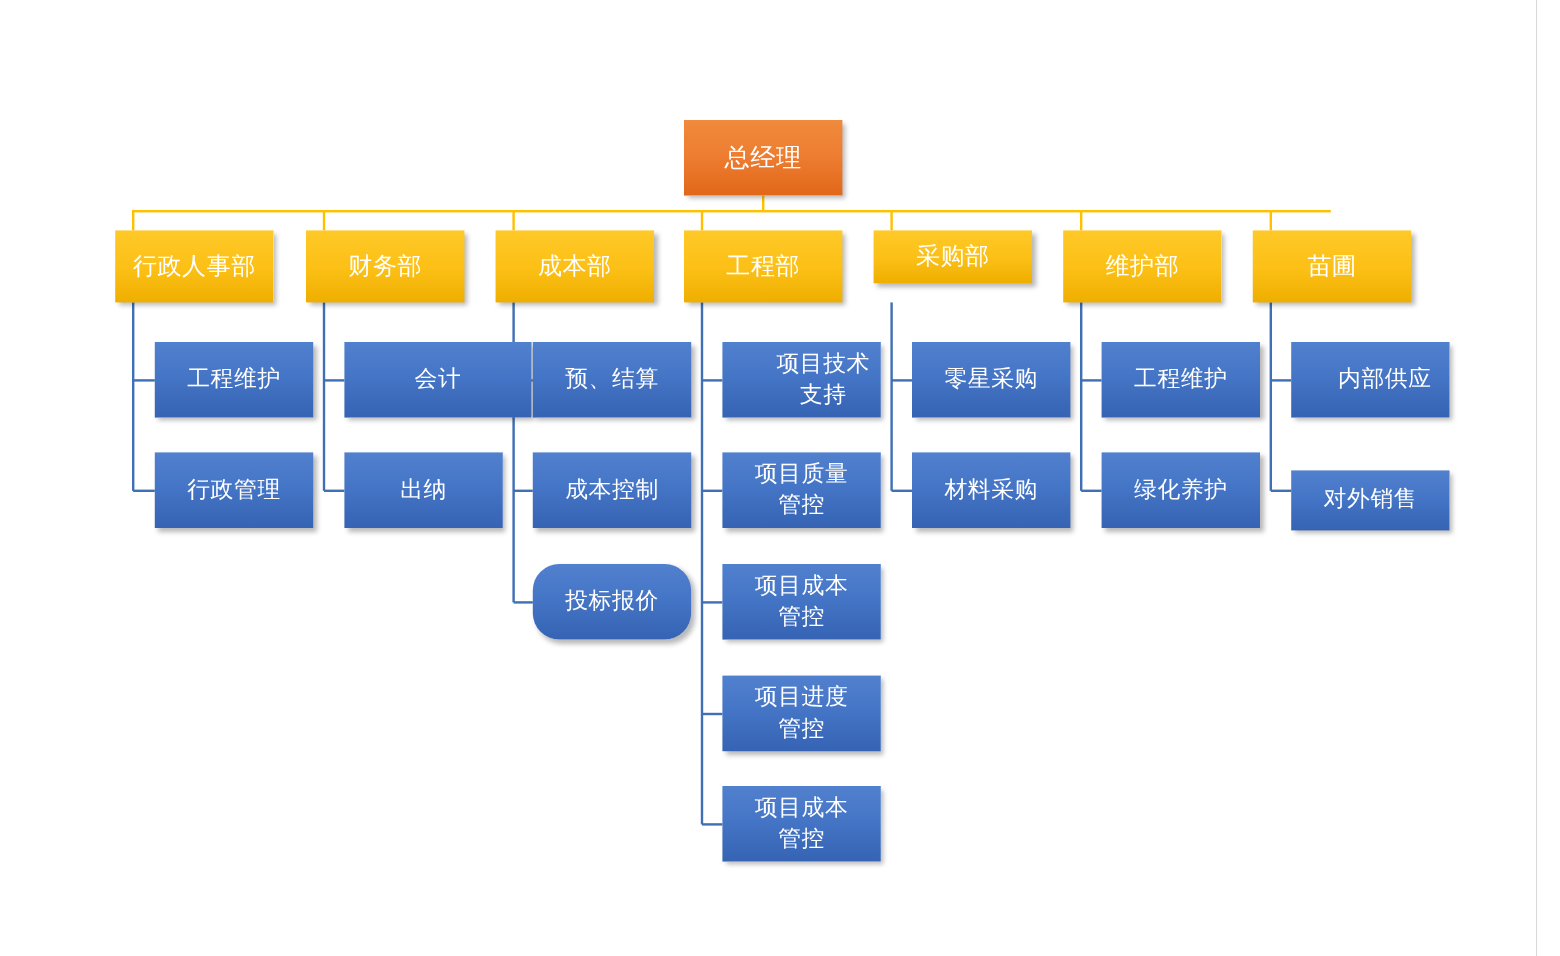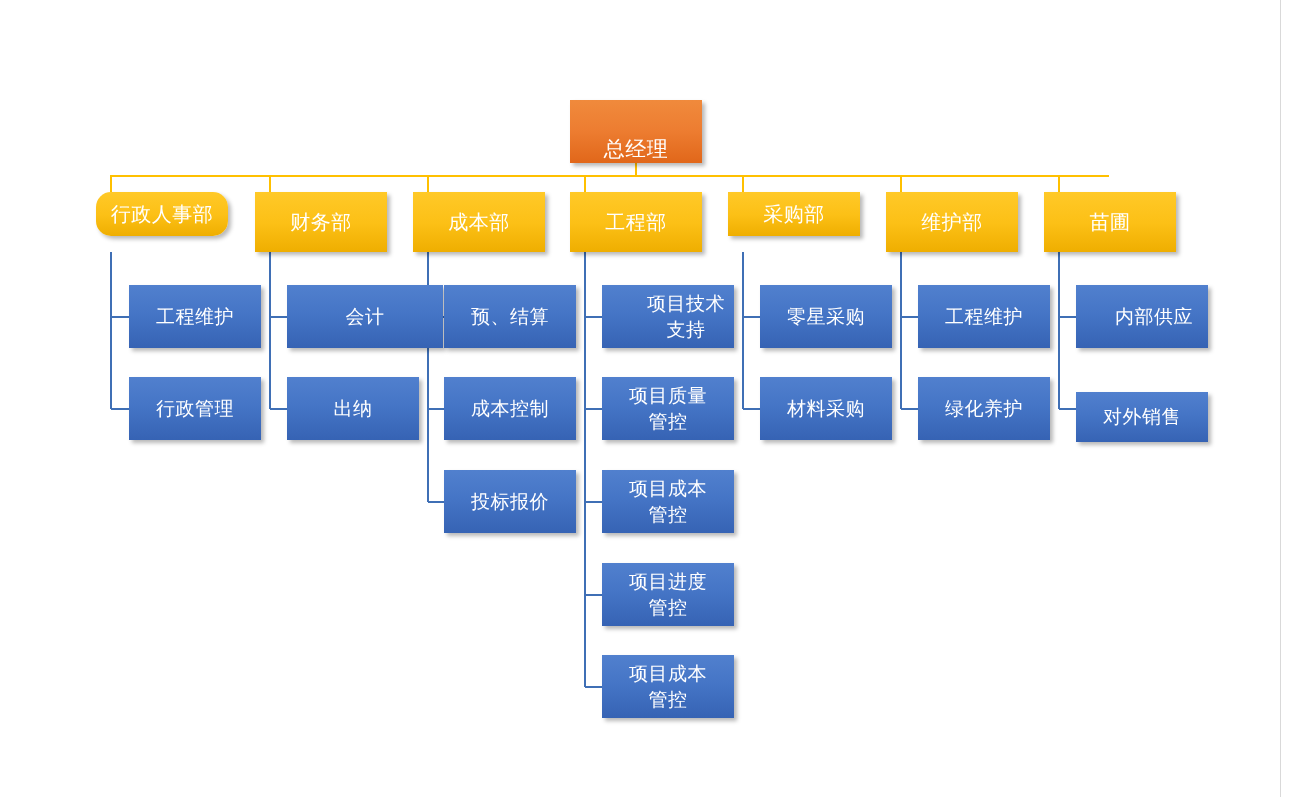--- a/index.html
+++ b/index.html
@@ -51,21 +51,20 @@
   .node .label {
     display: block;
     width: 100%;
     padding: 0 4px;
     white-space: pre-line;
   }
 
   .node.root {
     background: linear-gradient(180deg, #F08A3C 0%, #ED7D31 48%, #E1671A 100%);
     font-size: 21px;
-    align-items: flex-end;
   }
   .node.dept {
     background: linear-gradient(180deg, #FFC928 0%, #FCC016 52%, #EFAE00 100%);
     font-size: 20px;
   }
   .node.unit {
     background: linear-gradient(180deg, #5180CE 0%, #4575C6 45%, #3663B4 100%);
     font-size: 19px;
   }
 
@@ -116,21 +115,21 @@
       <div class="conn orange" style="left: 1058px; top: 175px; width: 2px; height: 17px;"></div>
       <div class="conn blue" style="left: 1058px; top: 252px; width: 2px; height: 156.5px;"></div>
       <div class="conn blue" style="left: 1059px; top: 315.5px; width: 17px; height: 2px;"></div>
       <div class="conn blue" style="left: 1059px; top: 407.5px; width: 17px; height: 2px;"></div>
     </div>
 
   <div id="nodes">
       <div class="node root" style="left: 570px; top: 100px; width: 132px; height: 63px;">
         <span class="label">总经理</span>
       </div>
-      <div class="node dept" style="left: 96px; top: 192px; width: 132px; height: 44px; border-radius: 15px;">
+      <div class="node dept" style="left: 96px; top: 192px; width: 132px; height: 60px;">
         <span class="label">行政人事部</span>
       </div>
       <div class="node unit" style="left: 129px; top: 285px; width: 132px; height: 63px;">
         <span class="label">工程维护</span>
       </div>
       <div class="node unit" style="left: 129px; top: 377px; width: 132px; height: 63px;">
         <span class="label">行政管理</span>
       </div>
       <div class="node dept" style="left: 255px; top: 192px; width: 132px; height: 60px;">
         <span class="label">财务部</span>
@@ -143,21 +142,21 @@
       </div>
       <div class="node dept" style="left: 413px; top: 192px; width: 132px; height: 60px;">
         <span class="label">成本部</span>
       </div>
       <div class="node unit" style="left: 444px; top: 285px; width: 132px; height: 63px;">
         <span class="label">预、结算</span>
       </div>
       <div class="node unit" style="left: 444px; top: 377px; width: 132px; height: 63px;">
         <span class="label">成本控制</span>
       </div>
-      <div class="node unit" style="left: 444px; top: 470px; width: 132px; height: 63px;">
+      <div class="node unit" style="left: 444px; top: 470px; width: 132px; height: 63px; border-radius: 22px;">
         <span class="label">投标报价</span>
       </div>
       <div class="node dept" style="left: 570px; top: 192px; width: 132px; height: 60px;">
         <span class="label">工程部</span>
       </div>
       <div class="node unit" style="left: 602px; top: 285px; width: 132px; height: 63px; padding-left: 36px;">
         <span class="label">项目技术
 支持</span>
       </div>
       <div class="node unit" style="left: 602px; top: 377px; width: 132px; height: 63px;">

